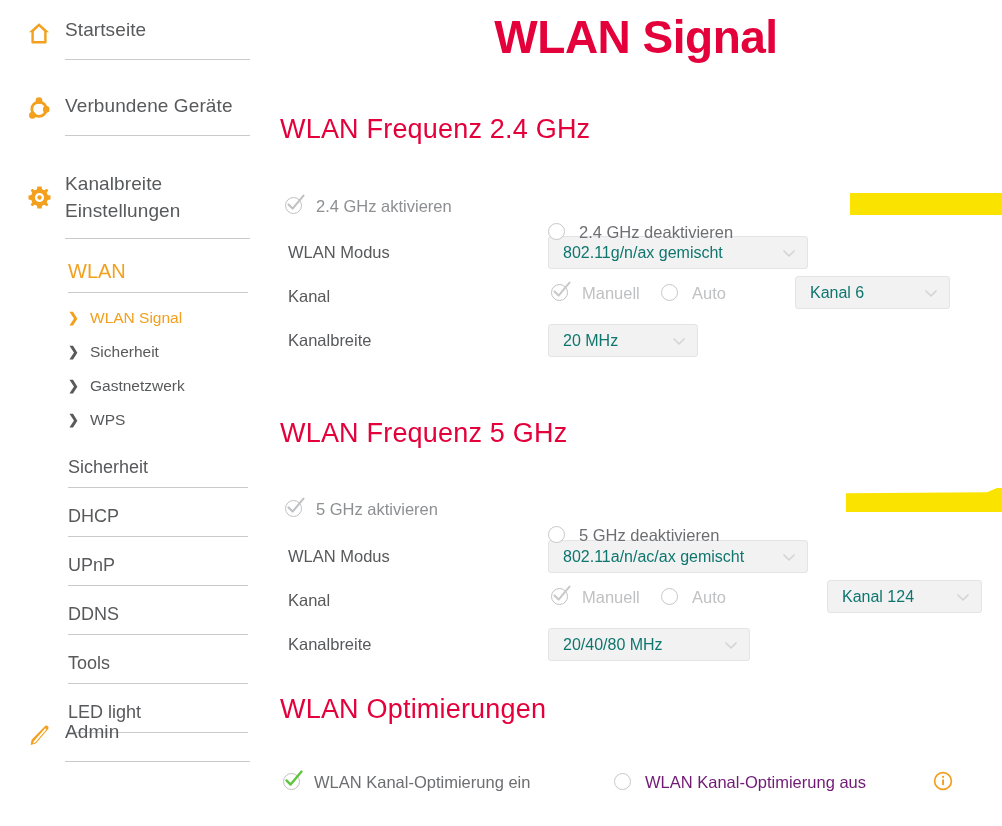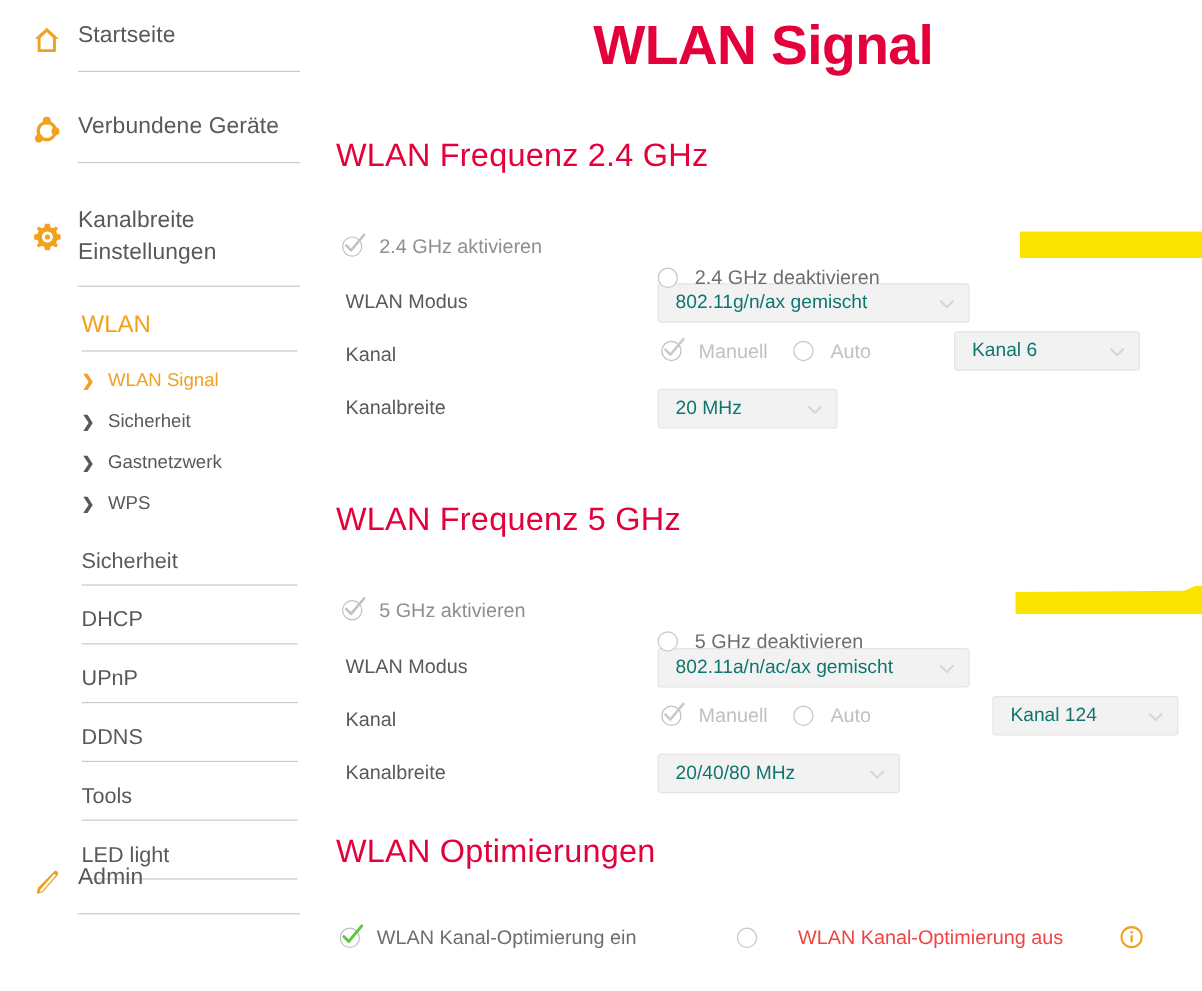--- a/index.html
+++ b/index.html
@@ -467,21 +467,21 @@
           <svg class="tick" viewBox="0 0 24 24">
             <path d="M5.5 12.4 L9.6 16.6 L20.5 3.6" fill="none" stroke="#5cc63c" stroke-width="2.4" stroke-linecap="round" stroke-linejoin="round"></path>
           </svg>
         </span>
         <span class="rtext" style="color:#6d6e71;">WLAN Kanal-Optimierung ein</span>
       </div>
       <div class="radio-opt" style="left:343px;">
         <span class="mark">
           <span class="ring"></span>
         </span>
-        <span class="rtext" style="color:#ef4444;margin-left:20px;">WLAN Kanal-Optimierung aus</span>
+        <span class="rtext" style="color:#701a75;">WLAN Kanal-Optimierung aus</span>
       </div>
       <span class="info-icon" style="left:663px; top:2px;">
         <svg width="20" height="20" viewBox="0 0 20 20">
           <circle cx="10" cy="10" r="8.4" fill="none" stroke="#f2a01d" stroke-width="1.7"></circle>
           <rect x="9.1" y="8.2" width="1.9" height="6.1" rx=".8" fill="#f2a01d"></rect>
           <circle cx="10.05" cy="5.9" r="1.1" fill="#f2a01d"></circle>
         </svg>
       </span>
     </div>
 

